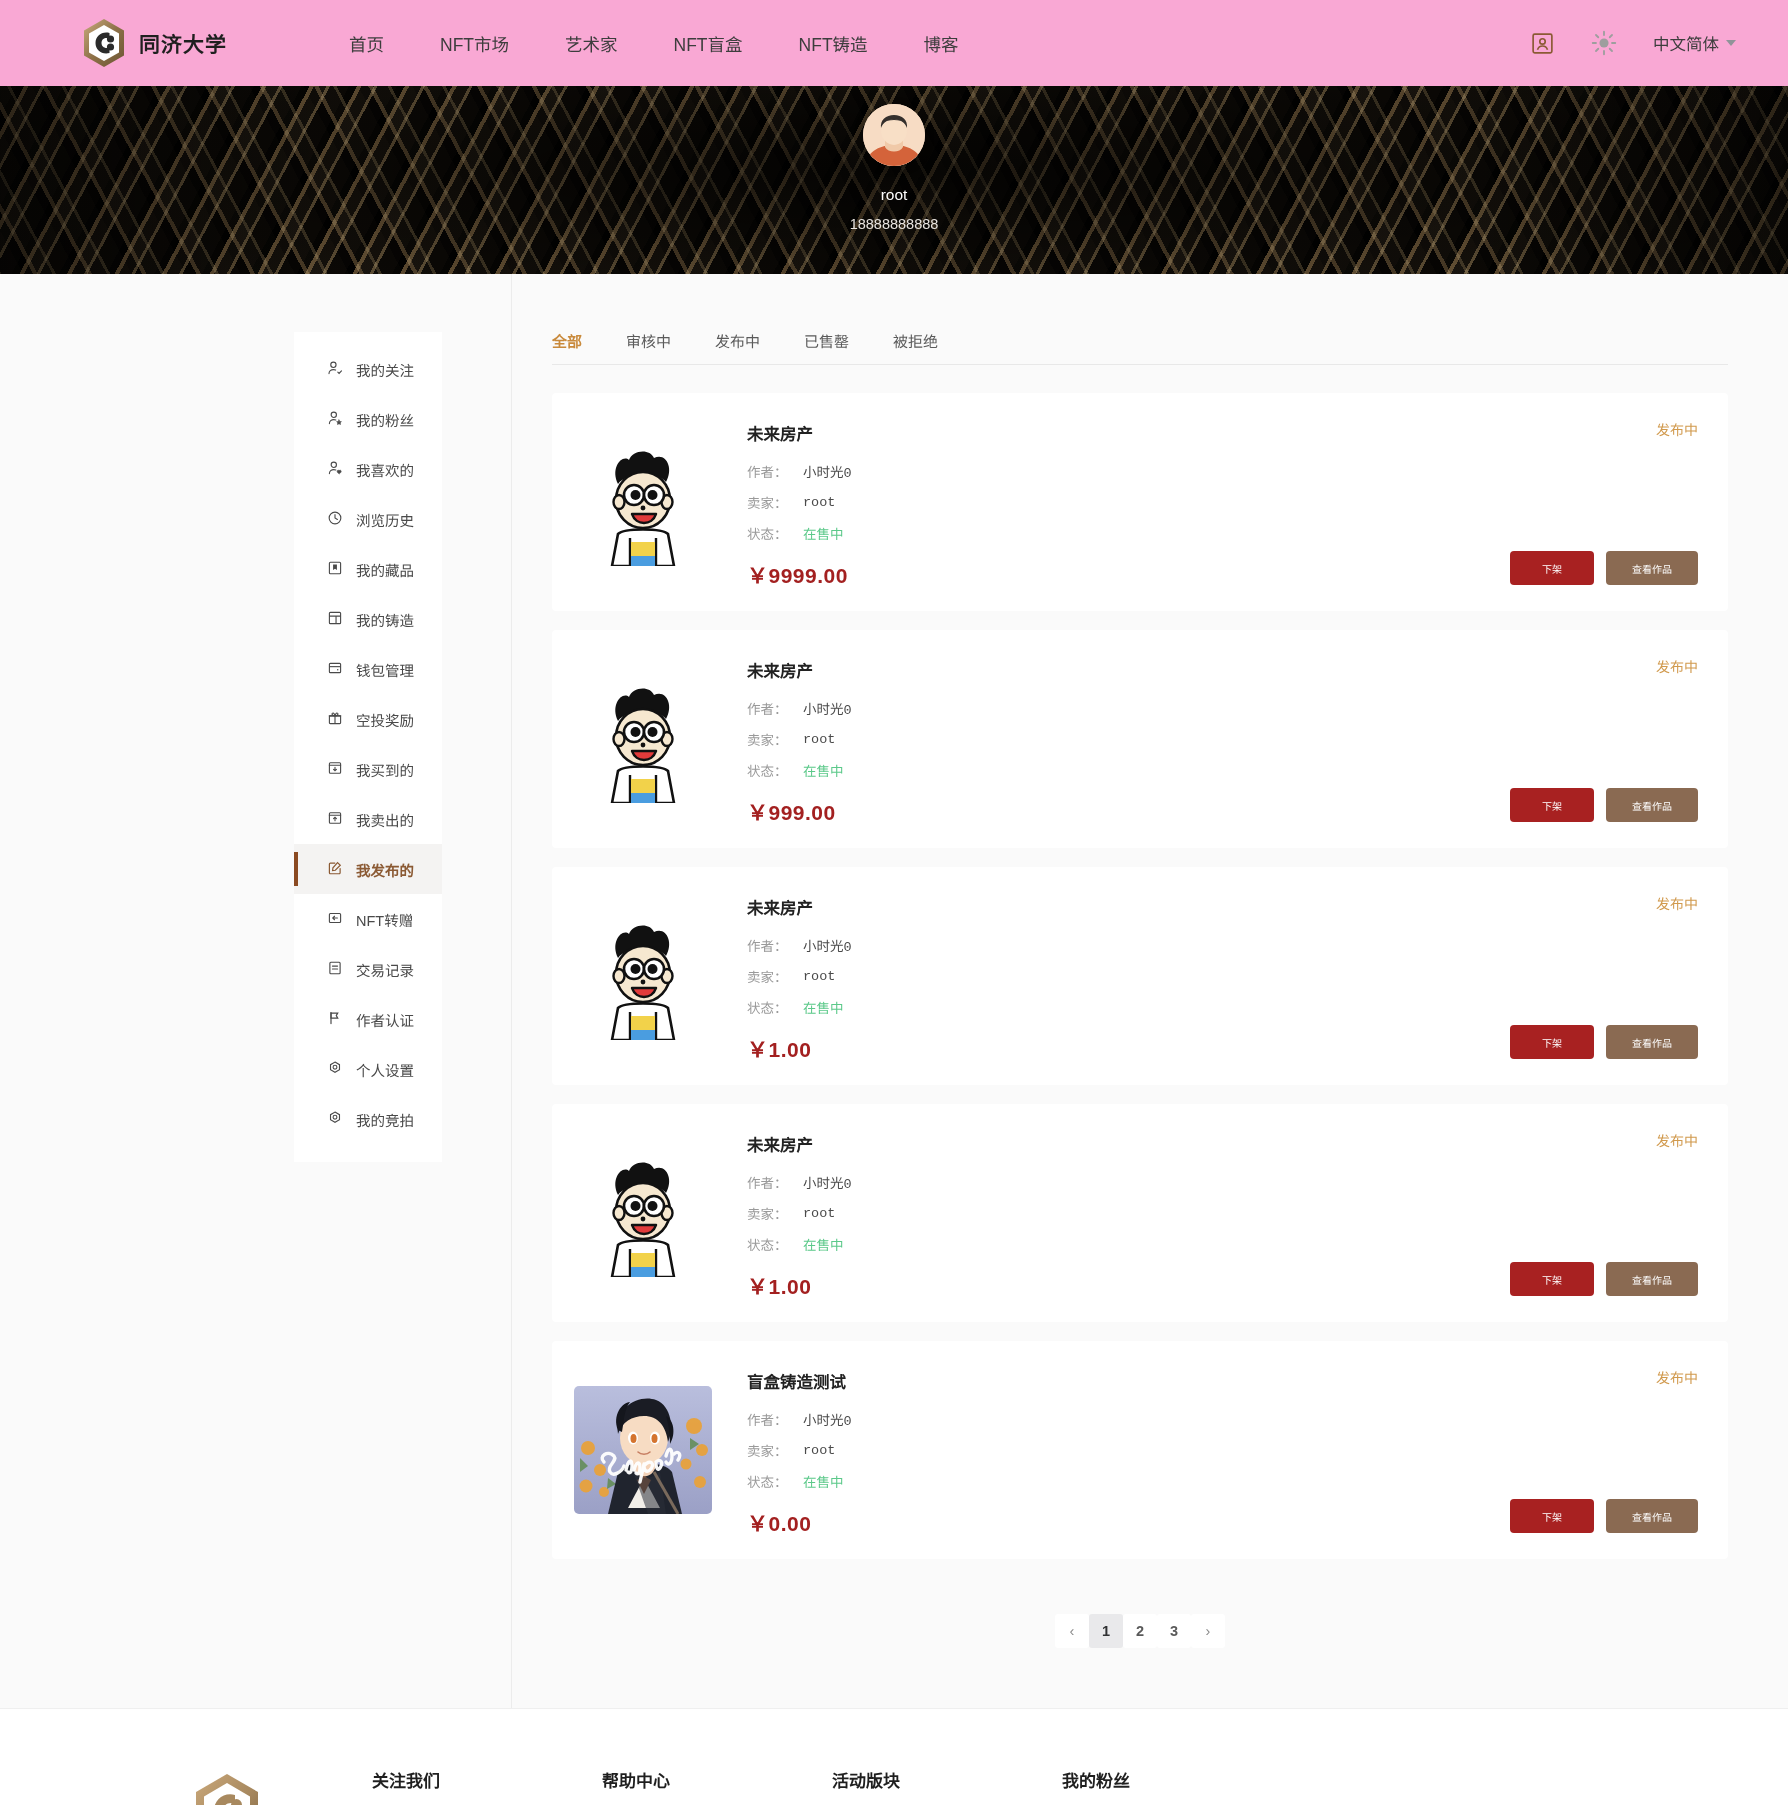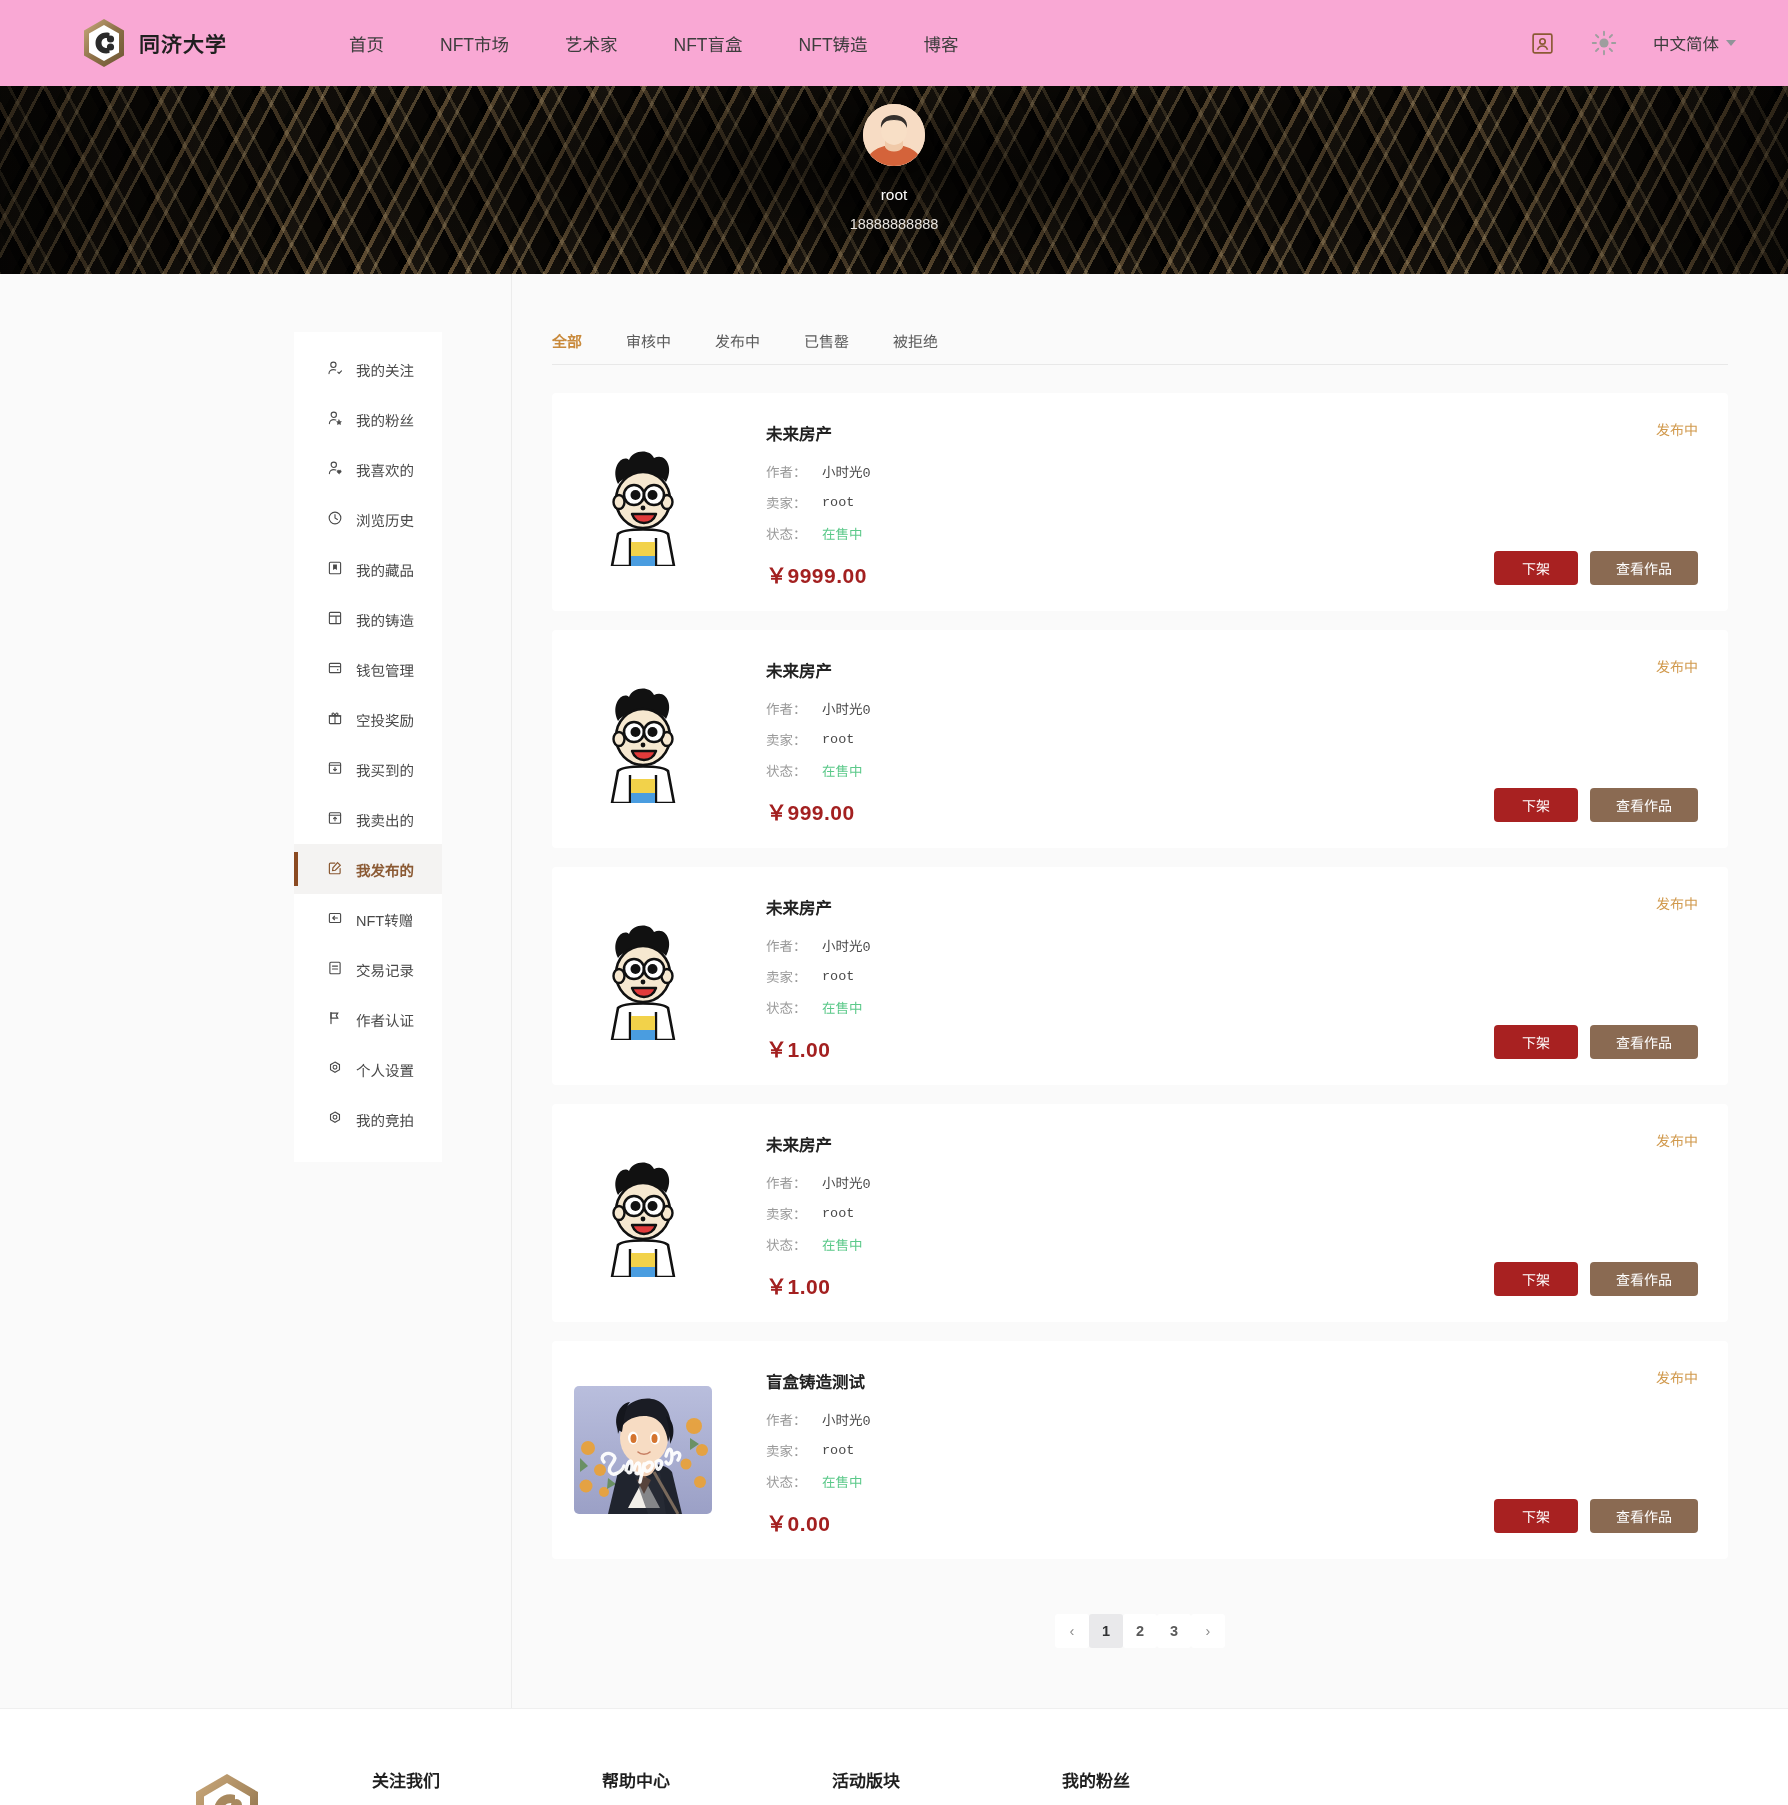--- a/index.html
+++ b/index.html
@@ -207,21 +207,20 @@
 
   
   .card {
     background: #ffffff;
     border-radius: 4px;
     margin-bottom: 19px;
     padding: 22px 30px 22px 22px;
     display: flex;
     position: relative;
     min-height: 172px;
-    gap: 19px;
   }
   .card-thumb {
     width: 138px;
     height: 128px;
     flex: 0 0 138px;
     border-radius: 5px;
     overflow: hidden;
     align-self: center;
     display: flex;
     align-items: center;
@@ -267,21 +266,21 @@
   .card-actions {
     position: absolute;
     bottom: 26px;
     right: 30px;
     display: flex;
     gap: 12px;
   }
   .btn {
     border: none;
     border-radius: 4px;
-    font-size: 14px;
+    font-size: 10px;
     color: #ffffff;
     padding: 0 26px;
     height: 34px;
     cursor: pointer;
     font-family: inherit;
     white-space: nowrap;
   }
   .btn-delist { background: #a82121; min-width: 84px; }
   .btn-view { background: #8a6a52; min-width: 84px; }
 

